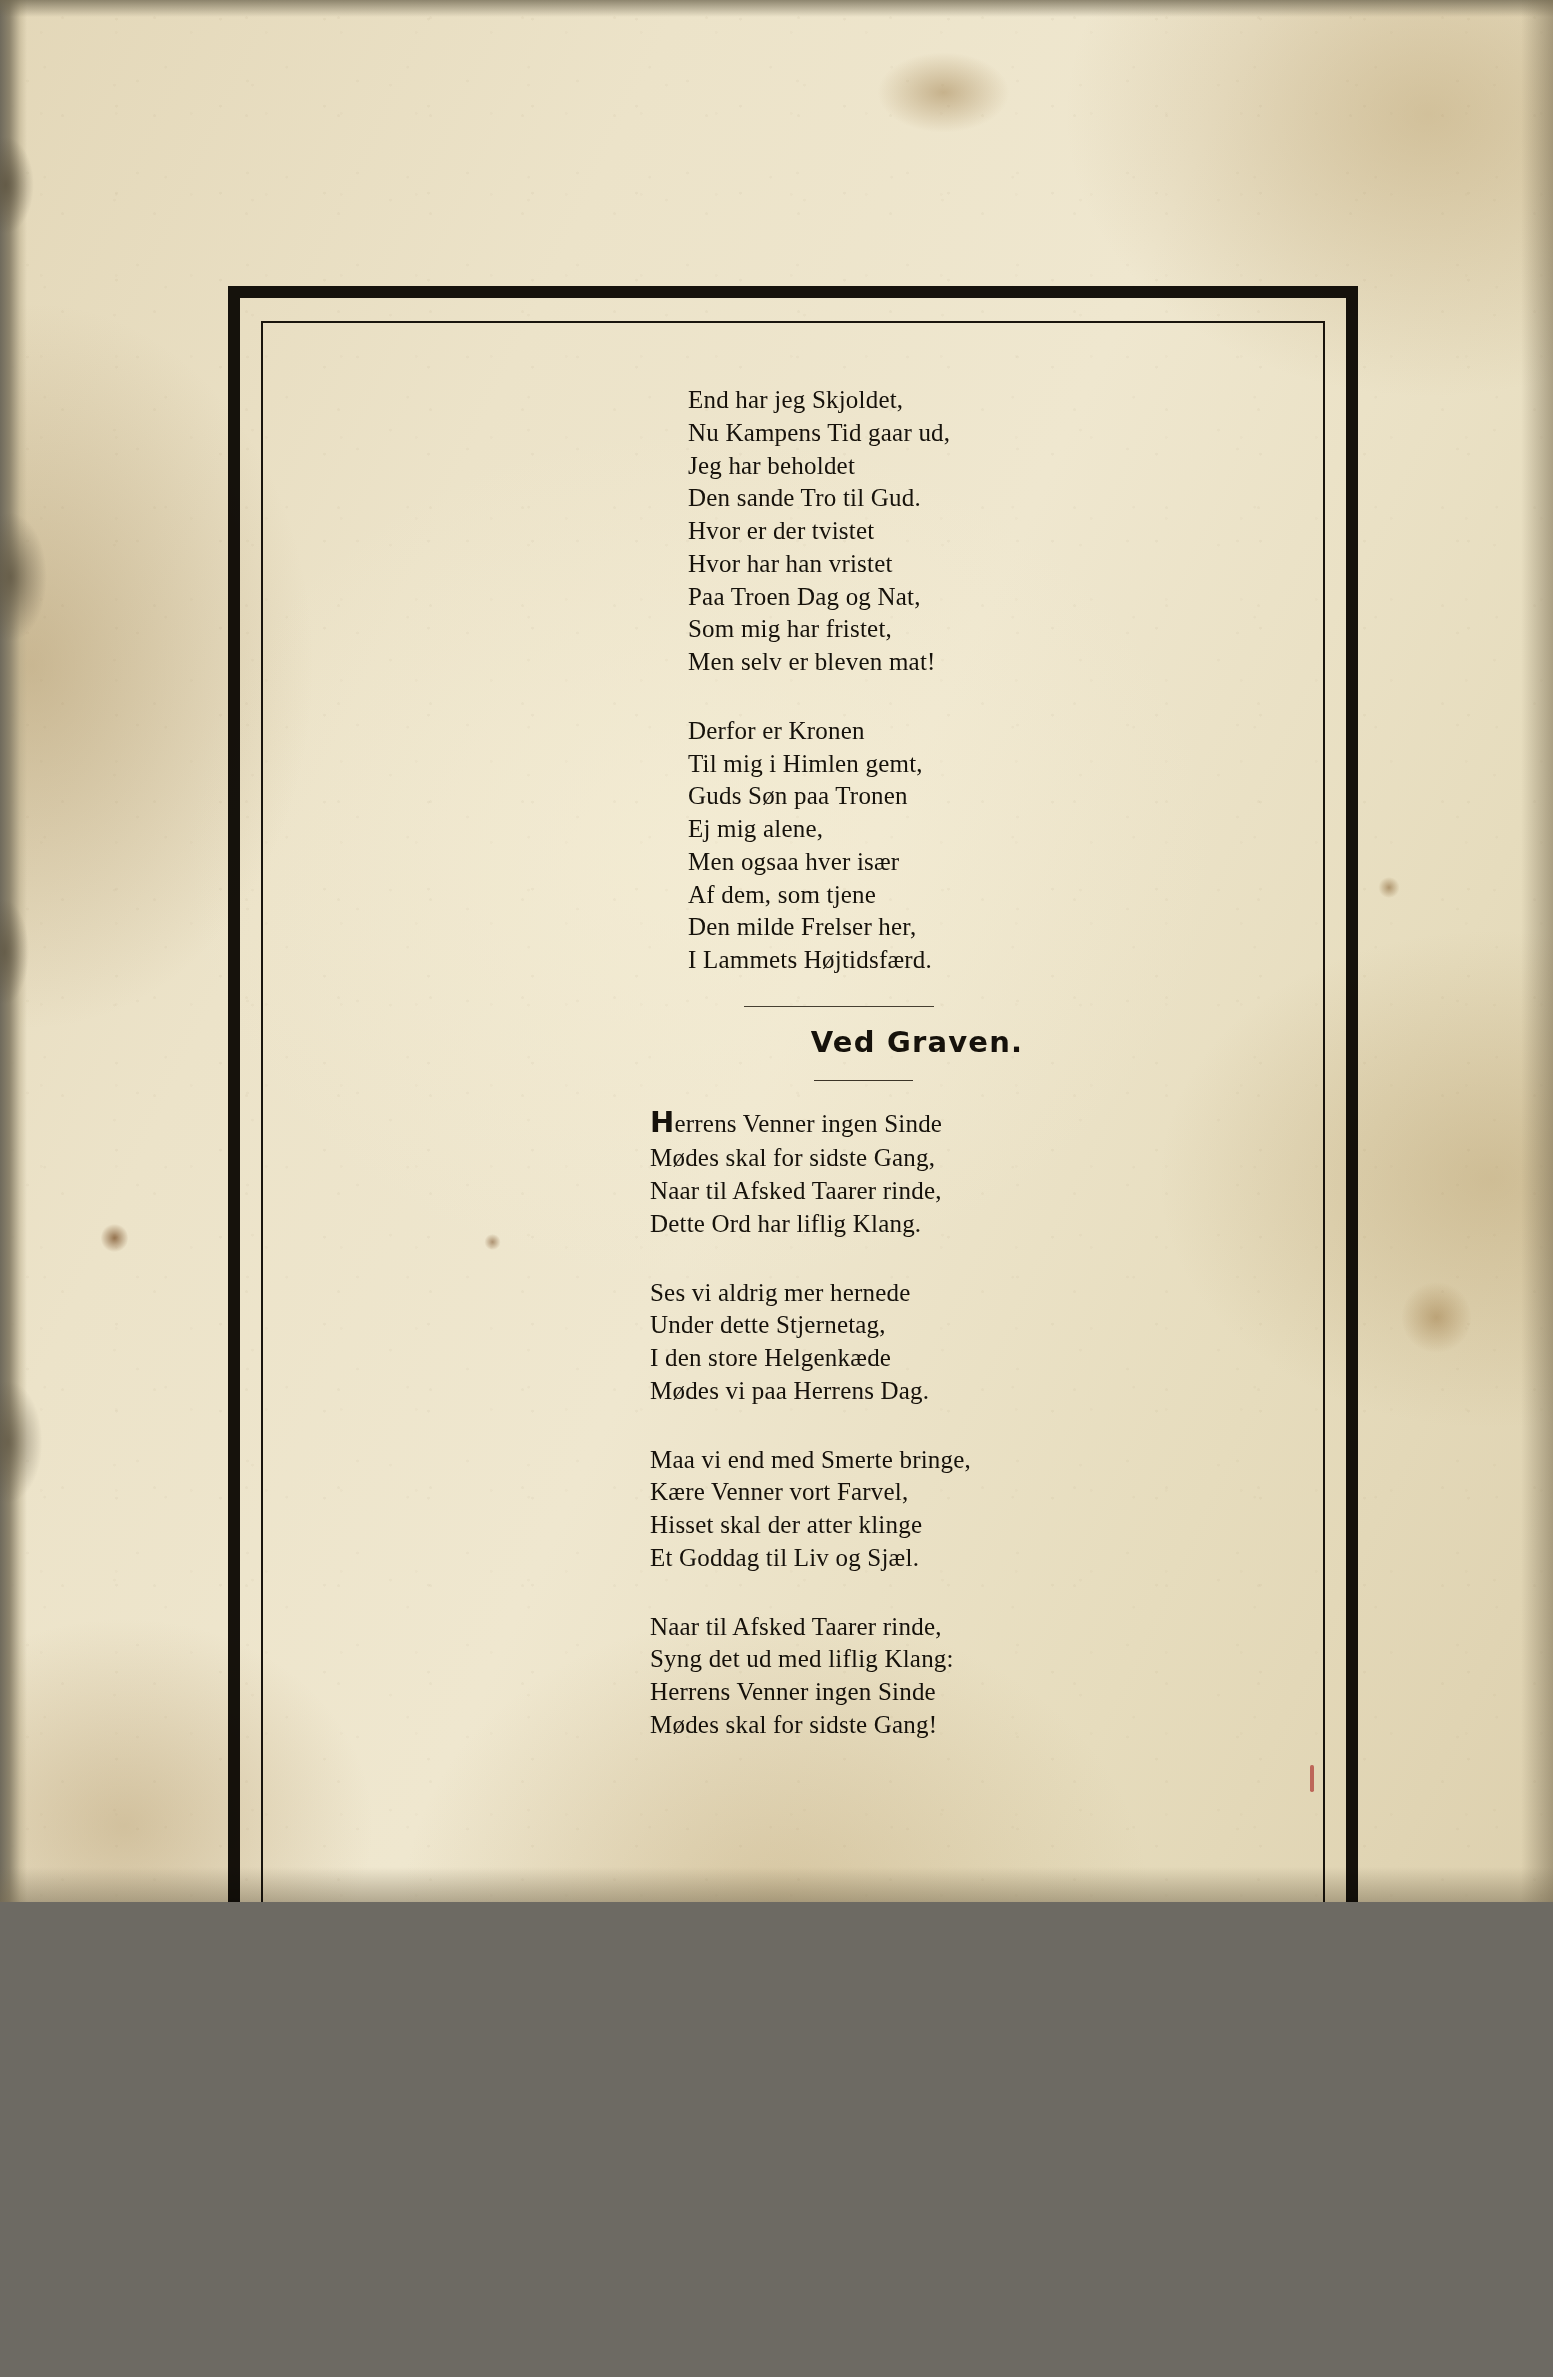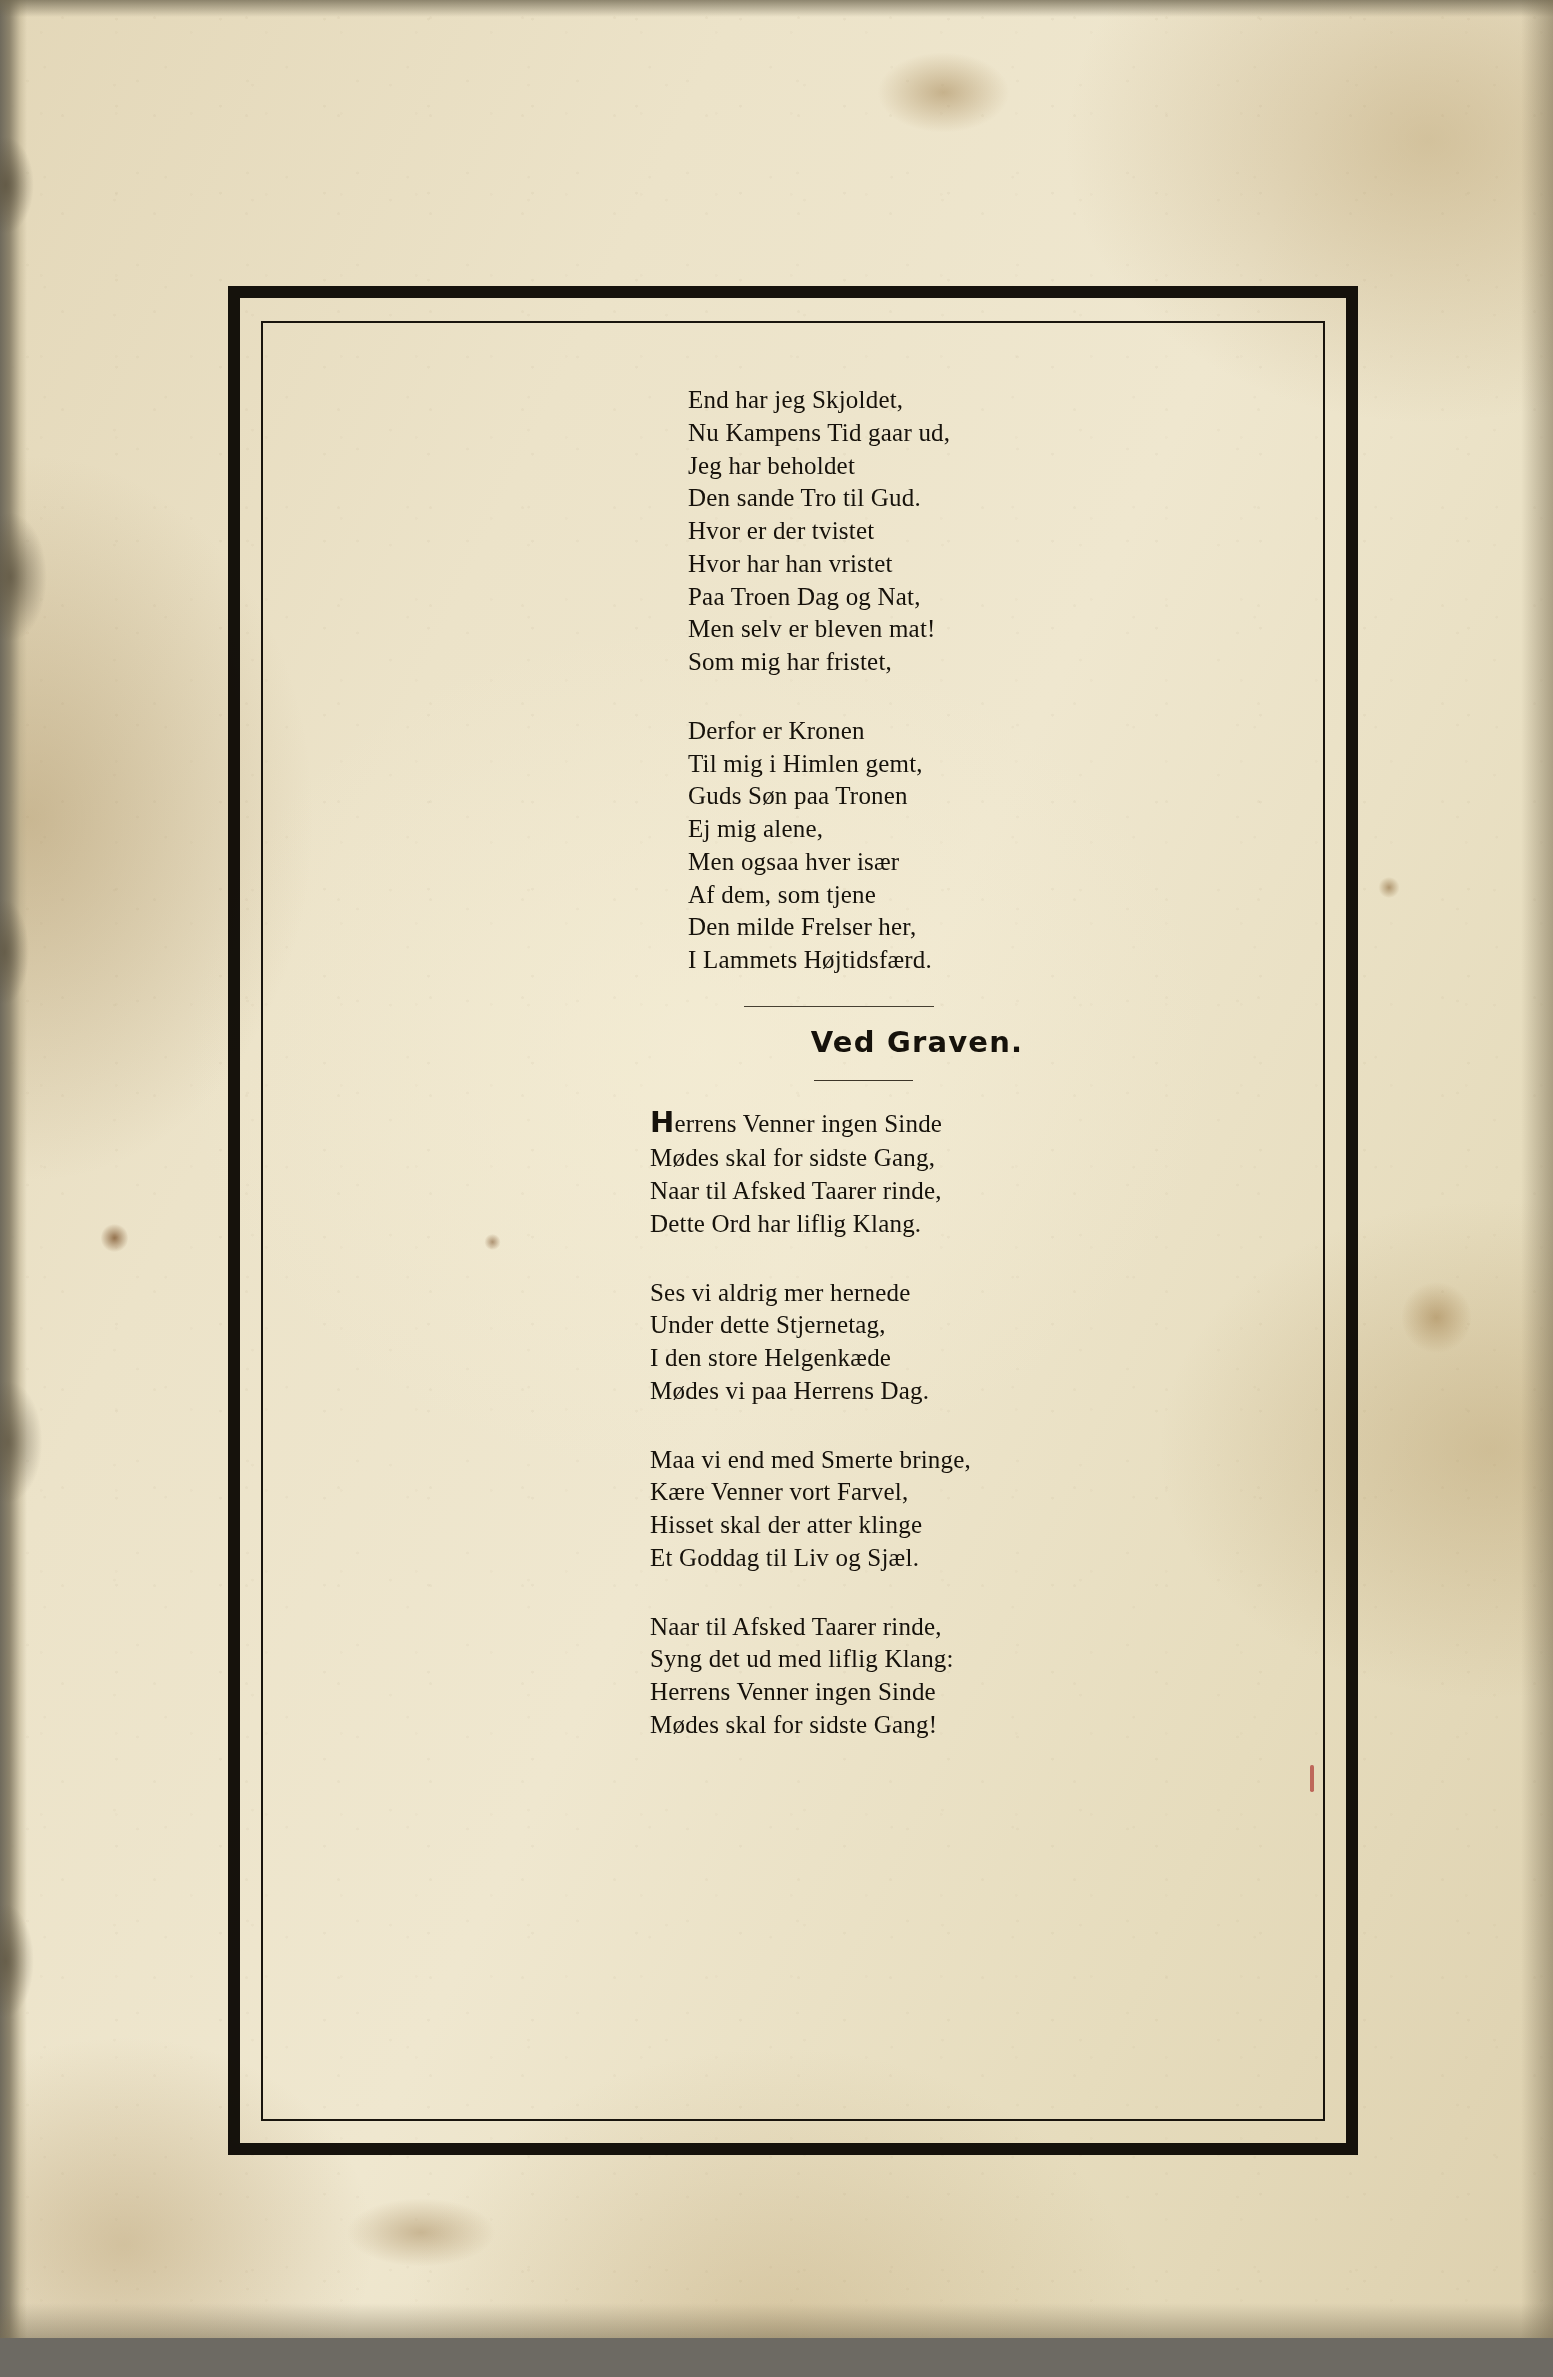--- a/index.html
+++ b/index.html
@@ -3,21 +3,21 @@
 <meta charset="utf-8">
 <style>
   html, body {
     margin: 0;
     padding: 0;
     background: #6d6a63;
   }
   .page {
     position: relative;
     width: 1553px;
-    height: 2338px;
+    height: 1902px;
     overflow: hidden;
     background: #be185d;
     font-family: "Liberation Serif", serif;
   }
 
   
   .paper {
     position: absolute;
     inset: 0;
     background:
@@ -193,22 +193,22 @@
   <div class="content">
 
     <ul class="stanza block-a">
       <li>End har jeg Skjoldet,</li>
       <li>Nu Kampens Tid gaar ud,</li>
       <li>Jeg har beholdet</li>
       <li>Den sande Tro til Gud.</li>
       <li>Hvor er der tvistet</li>
       <li>Hvor har han vristet</li>
       <li>Paa Troen Dag og Nat,</li>
+      <li>Som mig har fristet,</li>
       <li>Men selv er bleven mat!</li>
-      <li>Som mig har fristet,</li>
     </ul>
 
     <ul class="stanza block-a tight">
       <li>Derfor er Kronen</li>
       <li>Til mig i Himlen gemt,</li>
       <li>Guds Søn paa Tronen</li>
       <li>Ej mig alene,</li>
       <li>Men ogsaa hver især</li>
       <li>Af dem, som tjene</li>
       <li>Den milde Frelser her,</li>

